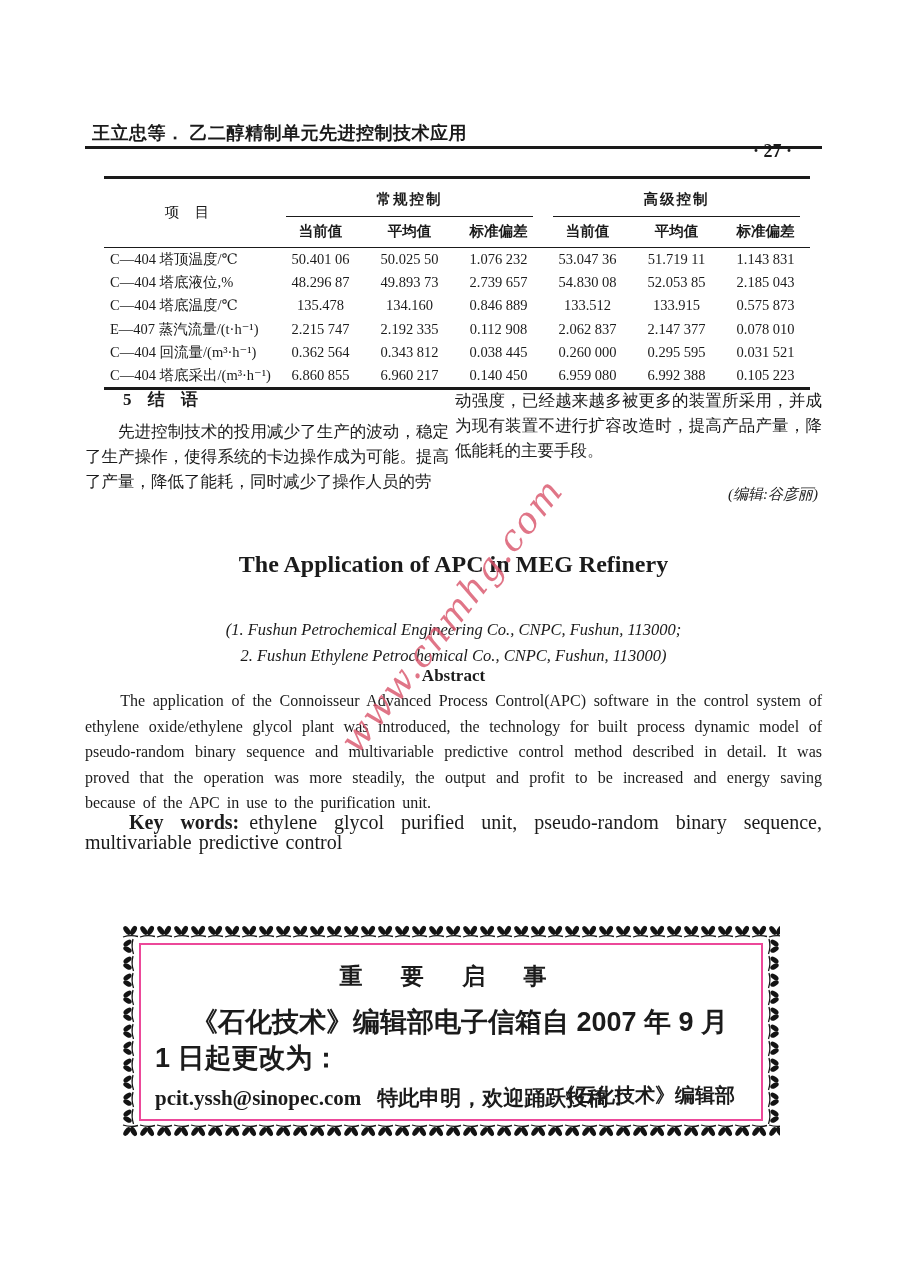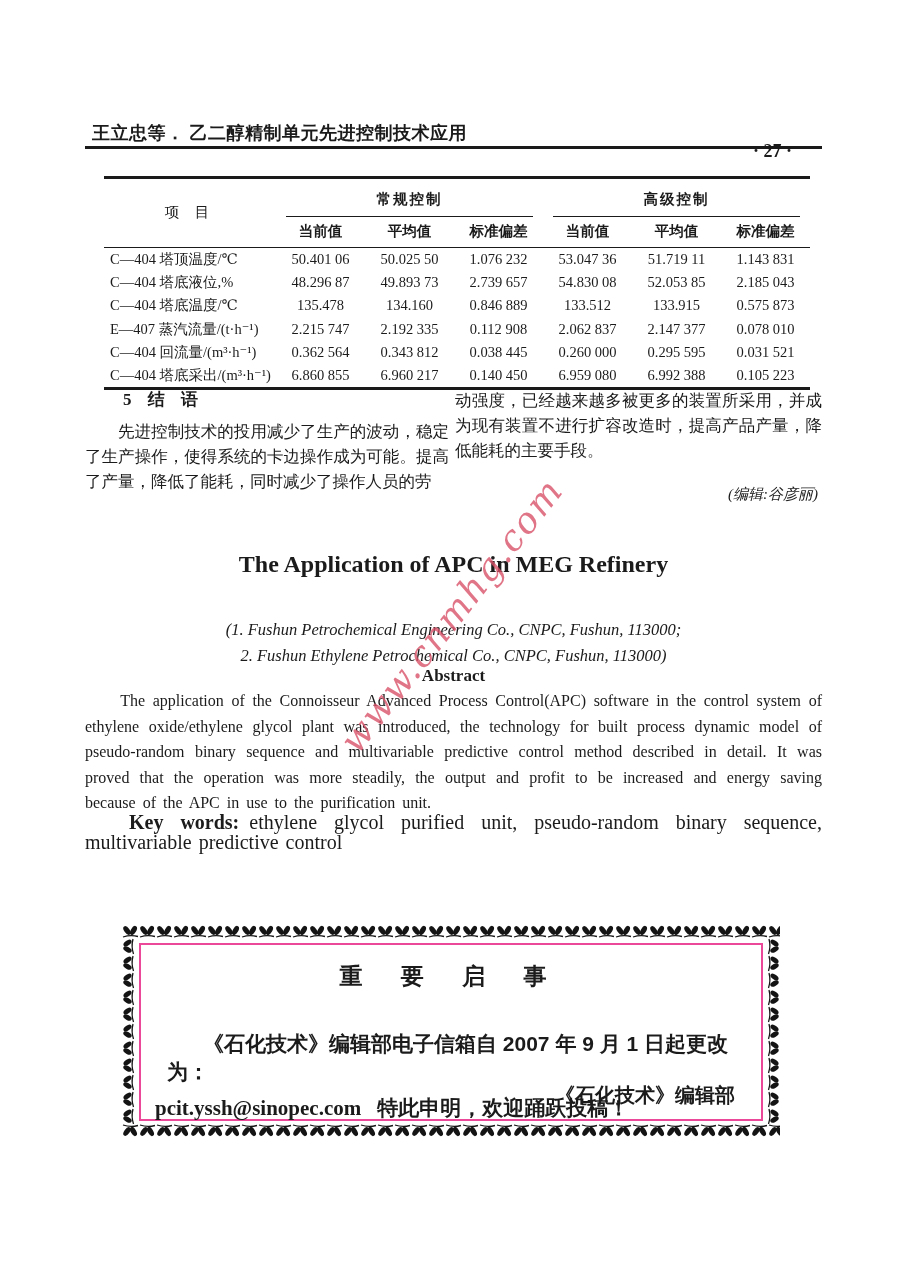--- a/index.html
+++ b/index.html
@@ -53,21 +53,21 @@
   }
   
   .notice-box { position:absolute; left:122px; top:924px; width:658px; height:214px; }
   .orn { position:absolute; }
   .orn-top { left:0; top:0; width:658px; height:16px; }
   .orn-bottom { left:0; bottom:0; width:658px; height:16px; }
   .orn-left { left:0; top:14px; width:14px; height:186px; }
   .orn-right { right:0; top:14px; width:14px; height:186px; }
   .notice-inner { position:absolute; left:17px; right:17px; top:19px; bottom:17px; border:2px solid #ec4899; }
   .notice-title { margin-top:16px; text-align:center; font-size:23px; font-weight:bold; letter-spacing:16px; font-family:"Liberation Sans","DejaVu Sans",sans-serif; }
-  .notice-line1 { margin-top:38px; padding:0 26px; font-size:21px; font-weight:bold; text-indent:36px; font-family:"Liberation Sans","DejaVu Sans",sans-serif; }
+  .notice-line1 { margin-top:12px; padding:0 14px; font-size:27px; font-weight:bold; text-indent:36px; font-family:"Liberation Sans","DejaVu Sans",sans-serif; }
   .notice-line2 { margin-top:8px; padding:0 14px; font-size:21px; font-weight:bold; font-family:"Liberation Sans","DejaVu Sans",sans-serif; }
   .notice-line2 .email { font-family:"Liberation Serif","DejaVu Serif",serif; }
   .notice-line2 .rest { margin-left:16px; }
   .notice-sign { position:absolute; right:26px; bottom:10px; font-size:20px; font-weight:bold; font-family:"Liberation Sans","DejaVu Sans",sans-serif; }
 </style>
 </head>
 <body>
 
 <div class="page">
 

